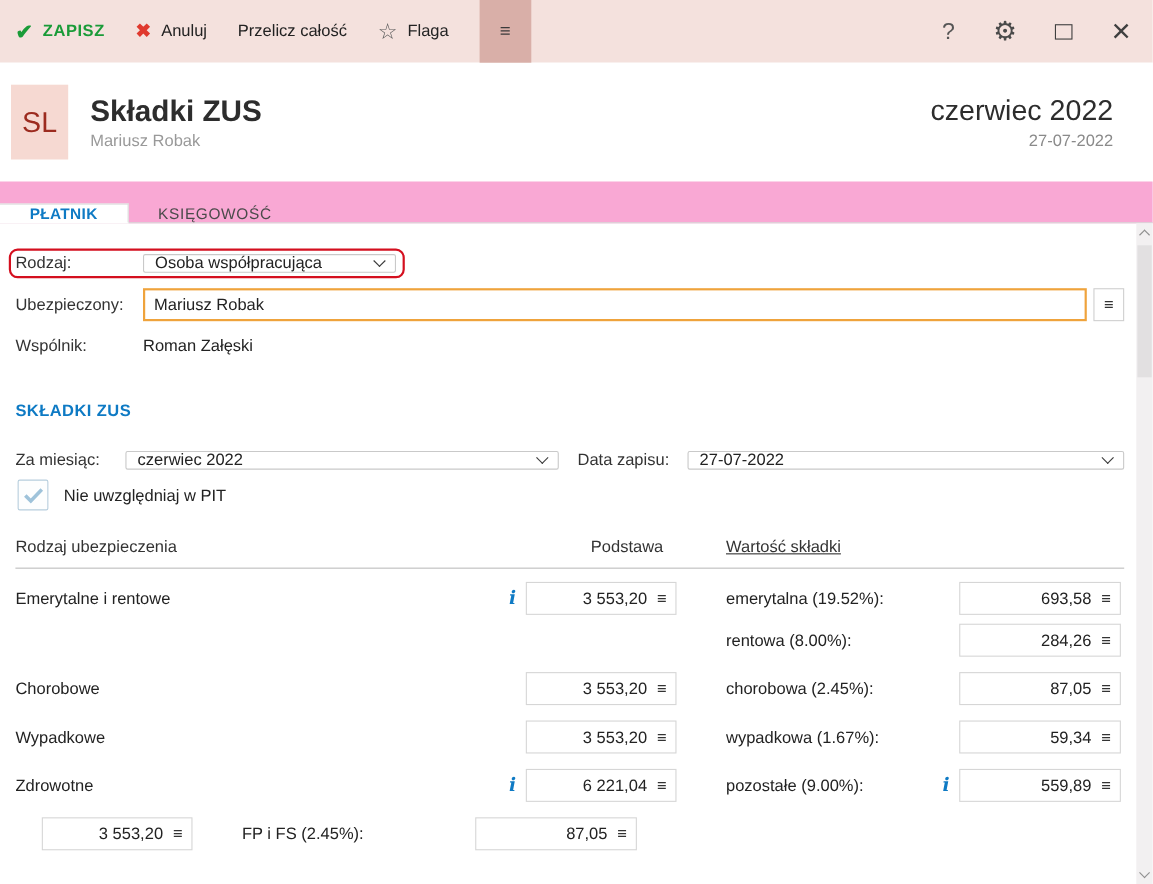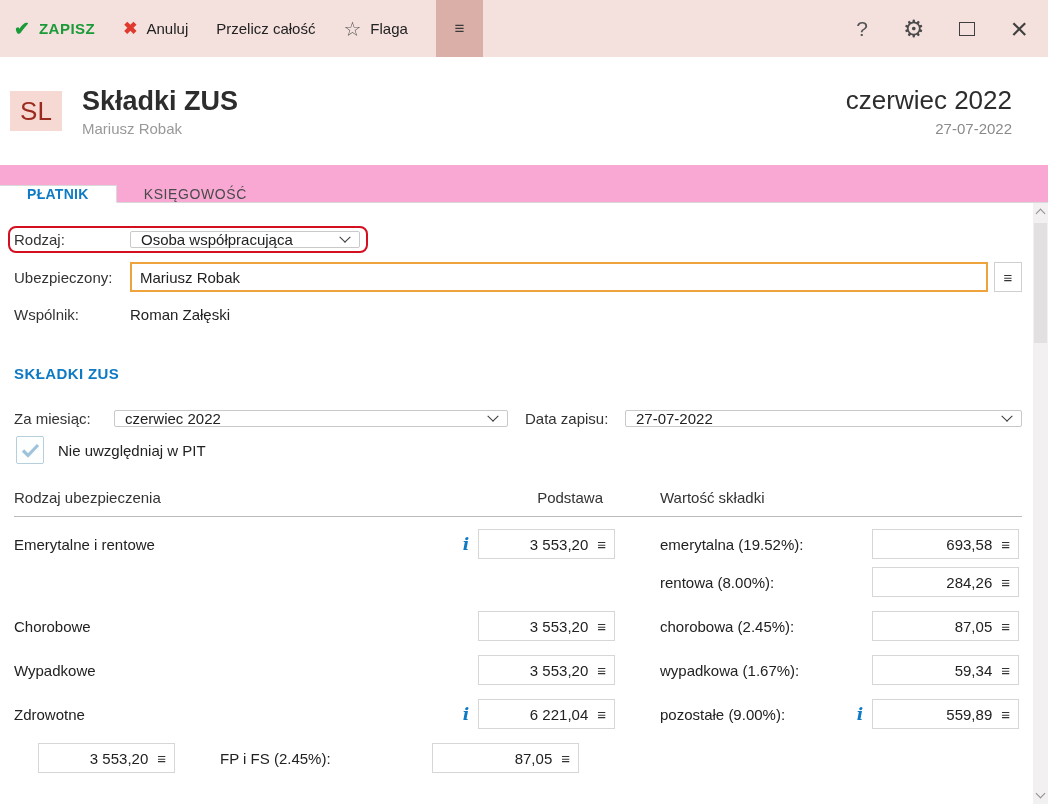--- a/index.html
+++ b/index.html
@@ -44,21 +44,21 @@
   .ic-max { width: 16px; height: 14px; border: 1.5px solid #3f3f3f; display:inline-block; }
   .ic-close { font-size: 30px; line-height: 20px; color: #3f3f3f; }
 
   
   .header {
     height: 108px; background:#fff;
     display: flex; align-items: center;
     padding: 0 36px 0 10px;
   }
   .badge {
-    width: 52px; height: 40px; background: #f6d9d2; color: #9c2b1f;
+    width: 52px; height: 68px; background: #f6d9d2; color: #9c2b1f;
     display: flex; align-items: center; justify-content: center;
     font-size: 26px; margin-right: 20px; flex: 0 0 auto;
   }
   .title-block { display: flex; flex-direction: column; }
   .page-title { font-size: 27px; font-weight: 600; color: #2d2d2d; line-height: 1.2; }
   .page-sub { font-size: 15px; color: #999; margin-top: 3px; }
   .period-block { margin-left: auto; text-align: right; }
   .period { font-size: 26px; color: #2d2d2d; line-height: 1.2; }
   .pdate { font-size: 15px; color: #8a8a8a; margin-top: 4px; }
 
@@ -140,21 +140,21 @@
     display: flex; align-items: center; justify-content: center;
     margin-left: 2px;
   }
   .cb-label { margin-left: 14px; color: #222; }
 
   
   .thead { margin-top: 25px; display: flex; align-items: center; color: #333; }
   .th-name { flex: 0 0 464px; }
   .th-podstawa { flex: 0 0 137px; text-align: right; padding-right: 12px; }
   .th-gap { flex: 0 0 45px; }
-  .th-wartosc { flex: 1; }
+  .th-wartosc { flex: 1; text-decoration: underline; }
   .sep { margin-top: 10px; border-top: 1px solid #bdbdbd; }
 
   .tline { display: flex; align-items: center; height: 30px; }
   .m-first { margin-top: 12px; }
   .m-sub { margin-top: 8px; }
   .m-group { margin-top: 14px; }
   .cell-name { flex: 0 0 440px; color: #222; }
   .cell-info, .cell-vinfo {
     flex: 0 0 24px; display: flex; align-items: center; justify-content: center;
   }

